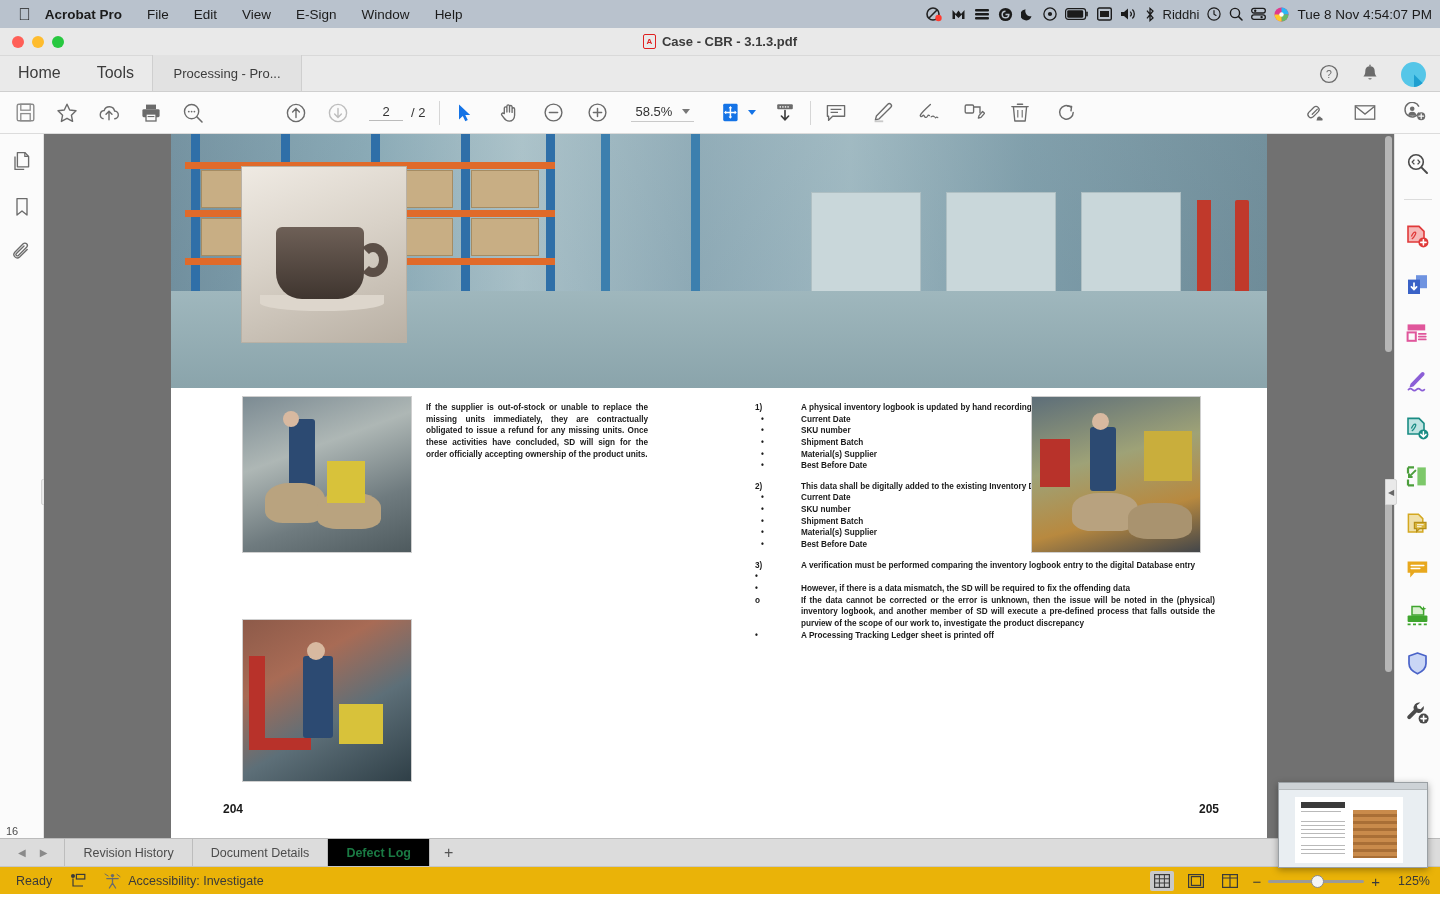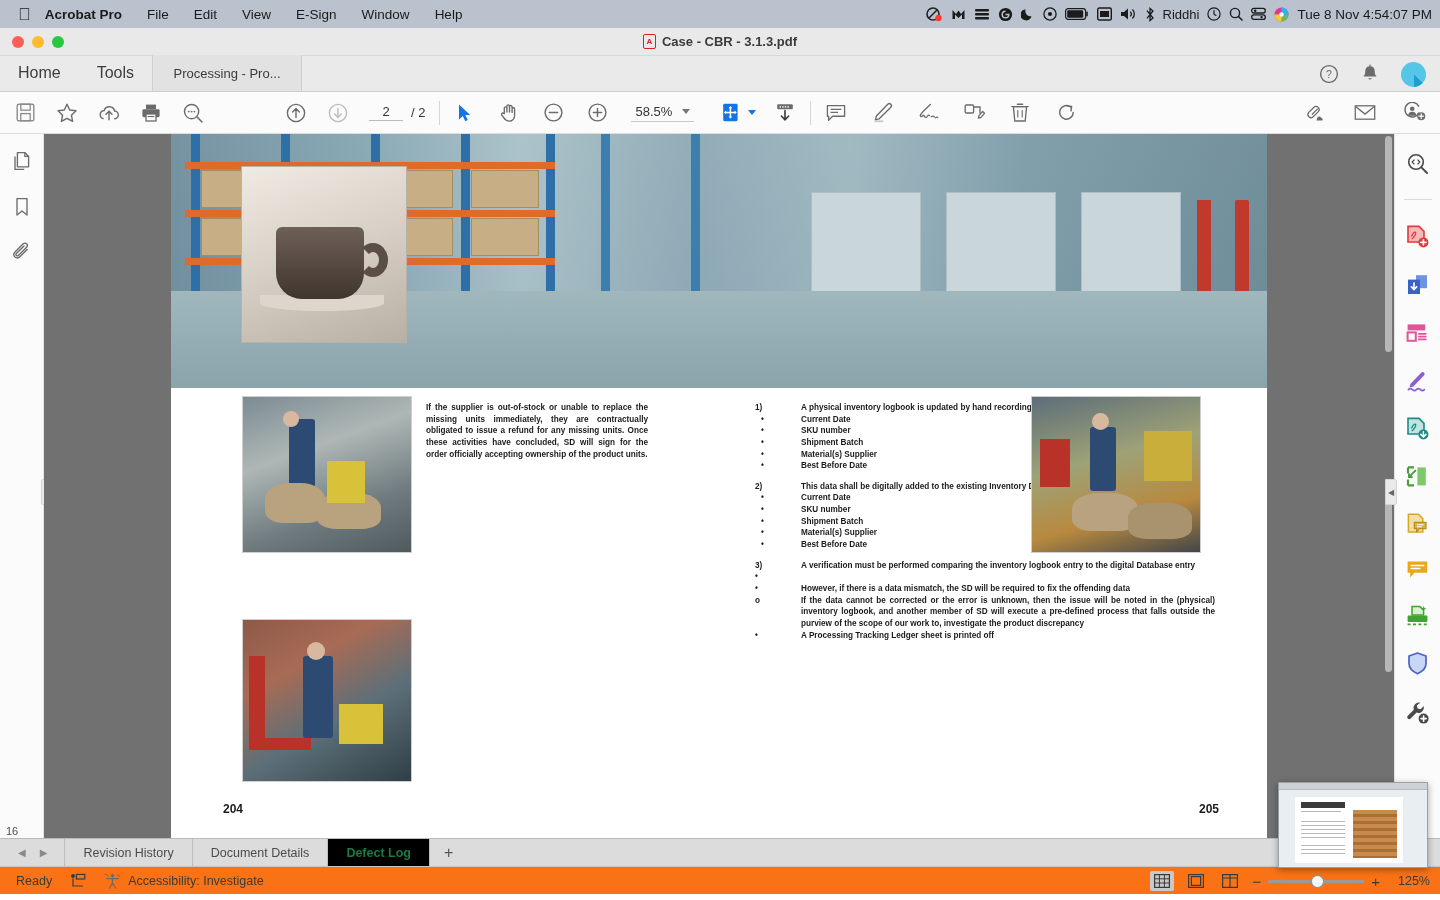--- a/index.html
+++ b/index.html
@@ -208,21 +208,21 @@
     height: 28px; padding: 0 18px; font-size: 12.5px; color: #4c4c4c;
     display: flex; align-items: center; border-right: 1px solid #bdbdbd;
     border-left: 1px solid #bdbdbd; margin-left: -1px;
   }
   .sheettab.active { background: #000000; color: #1a7a43; font-weight: bold; }
   .plus { padding: 0 14px; font-size: 16px; color: #555; display: flex; align-items: center; height: 28px; }
   .rowlabel {
     position: absolute; left: 6px; top: -14px; font-size: 11px; color: #4c4c4c;
   }
   .statusbar {
-    height: 28px; background: #f97316; border-top: 1px solid #c6c6c6;
+    height: 28px; background: #eab308; border-top: 1px solid #c6c6c6;
     display: flex; align-items: center; padding: 12px 16px; gap: 18px;
     font-size: 12.5px; color: #3a3a3a; position: relative;
   }
   .sb-right {
     position: absolute; right: 10px; top: 0; height: 28px;
     display: flex; align-items: center; gap: 10px;
   }
   .viewbtn {
     width: 24px; height: 20px; display: flex; align-items: center; justify-content: center;
     color: #444;

